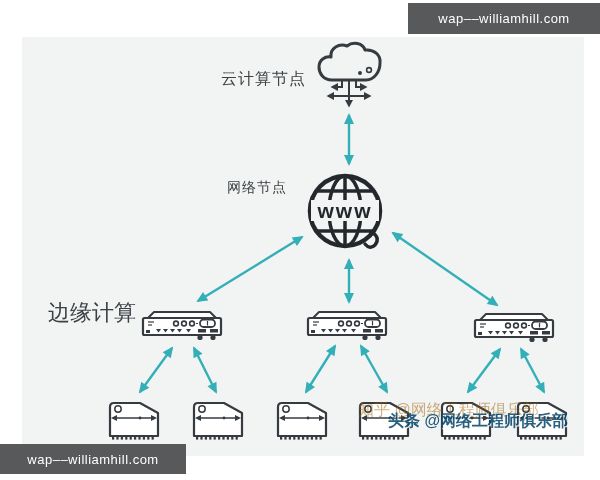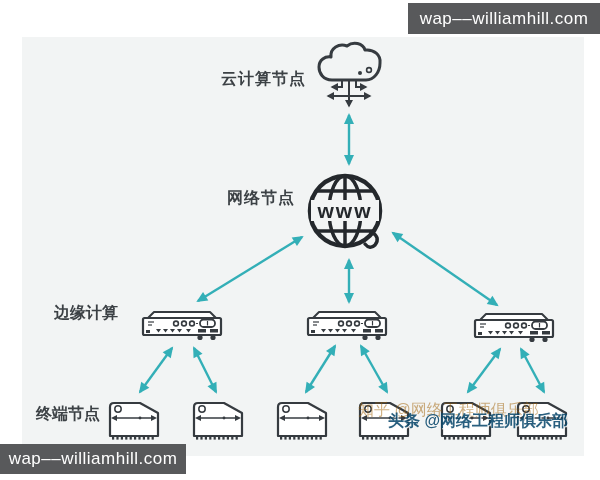--- a/index.html
+++ b/index.html
@@ -1,29 +1,29 @@
 <!DOCTYPE html>
 <html style="--arrow: #33afb7; --icon-stroke: #363b40; --panel-bg: #f2f4f4; --watermark-box: #58595b; --watermark-text: #ffffff; --label-text: #3c4145;"><head>
 <meta charset="utf-8">
 <style>
   html,body{margin:0;padding:0;background:#fff;}
   .stage{position:relative;width:600px;height:480px;background:#fff;overflow:hidden;
          font-family:"Liberation Sans","DejaVu Sans",sans-serif;}
   .abs{position:absolute;}
   .panel{position:absolute;left:22px;top:37px;width:562px;height:419px;
          background:var(--panel-bg,#f2f4f4);}
-  .label{position:absolute;color:var(--label-text,#3c4145);font-weight:bold;
+  .label{position:absolute;color:var(--label-text,#3c4145);font-weight:normal;
          white-space:nowrap;}
   .lbl-cloud{left:215px;top:69px;width:97px;font-size:16px;letter-spacing:1px;text-align:center;}
-  .lbl-network{left:227px;top:188px;font-size:16px;letter-spacing:1px;}
-  .lbl-edge{left:40px;top:302px;width:92px;font-size:16px;line-height:21px;text-align:center;white-space:normal;}
+  .lbl-network{left:227px;top:179px;font-size:14px;letter-spacing:1px;}
+  .lbl-edge{left:46px;top:302px;width:92px;font-size:22px;line-height:21px;text-align:center;white-space:normal;}
   .lbl-terminal{left:36px;top:404px;font-size:16px;}
   .wm-box{position:absolute;background:var(--watermark-box,#58595b);
           color:var(--watermark-text,#fff);display:flex;align-items:center;
-          justify-content:center;font-size:17px;letter-spacing:.5px;}
+          justify-content:center;font-size:13px;letter-spacing:.5px;}
   .wm-tr{left:408px;top:3px;width:192px;height:31px;}
   .wm-bl{left:0px;top:444px;width:186px;height:30px;}
   .wm-center{position:absolute;white-space:nowrap;font-size:16px;}
   .wm-faint{left:358px;top:400px;color:#a16207;opacity:.5;}
   .wm-dark{left:388px;top:411px;color:#0c4a6e;opacity:.88;font-weight:bold;
            text-shadow:1px 1px 0 #fafafa;}
   .conn{stroke:var(--arrow,#33afb7);stroke-width:2.4;fill:none;}
   .conn-head{fill:var(--arrow,#33afb7);}
   svg{display:block;}
 </style>
@@ -157,21 +157,20 @@
     </svg>
   <svg class="abs" style="left:514px;top:394px" width="56" height="48">
       <use href="#sym-terminal"></use>
     </svg>
 
   <div class="label lbl-cloud">云计算节点</div>
   <div class="label lbl-network">网络节点</div>
   <div class="label lbl-edge">
     <div>边缘计算</div>
   </div>
-  <div class="label lbl-terminal">终端节点</div>
 
   <div class="wm-center wm-faint">知乎 @网络工程师俱乐部</div>
   <div class="wm-center wm-dark">头条 @网络工程师俱乐部</div>
 
   <div class="wm-box wm-tr">wap––williamhill.com</div>
   <div class="wm-box wm-bl">wap––williamhill.com</div>
 
 </div>
 
 </body></html>

